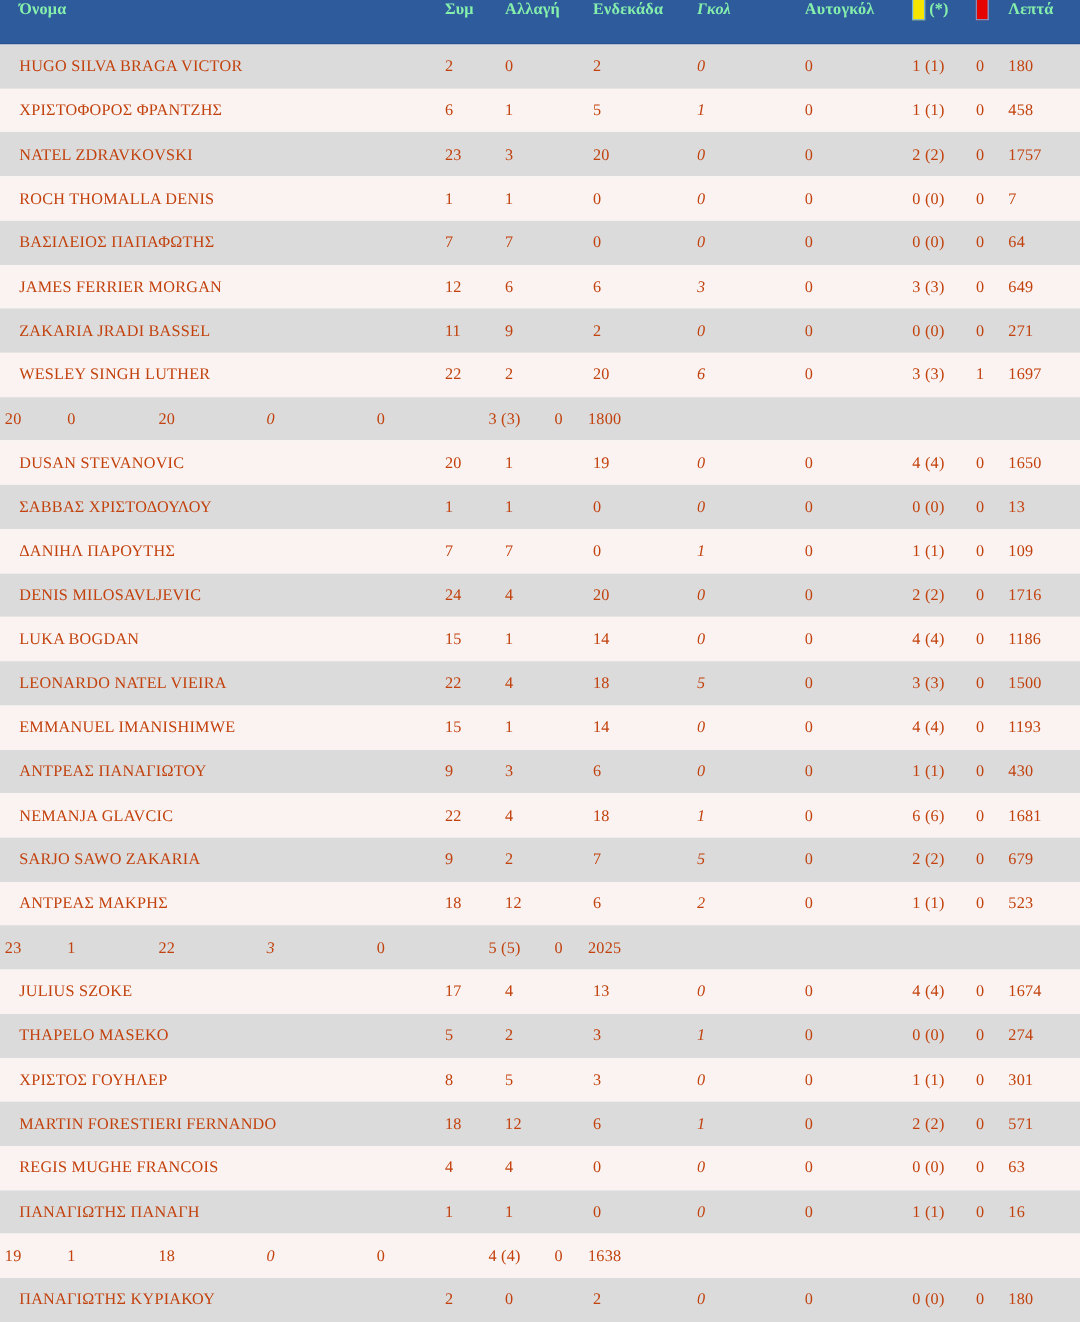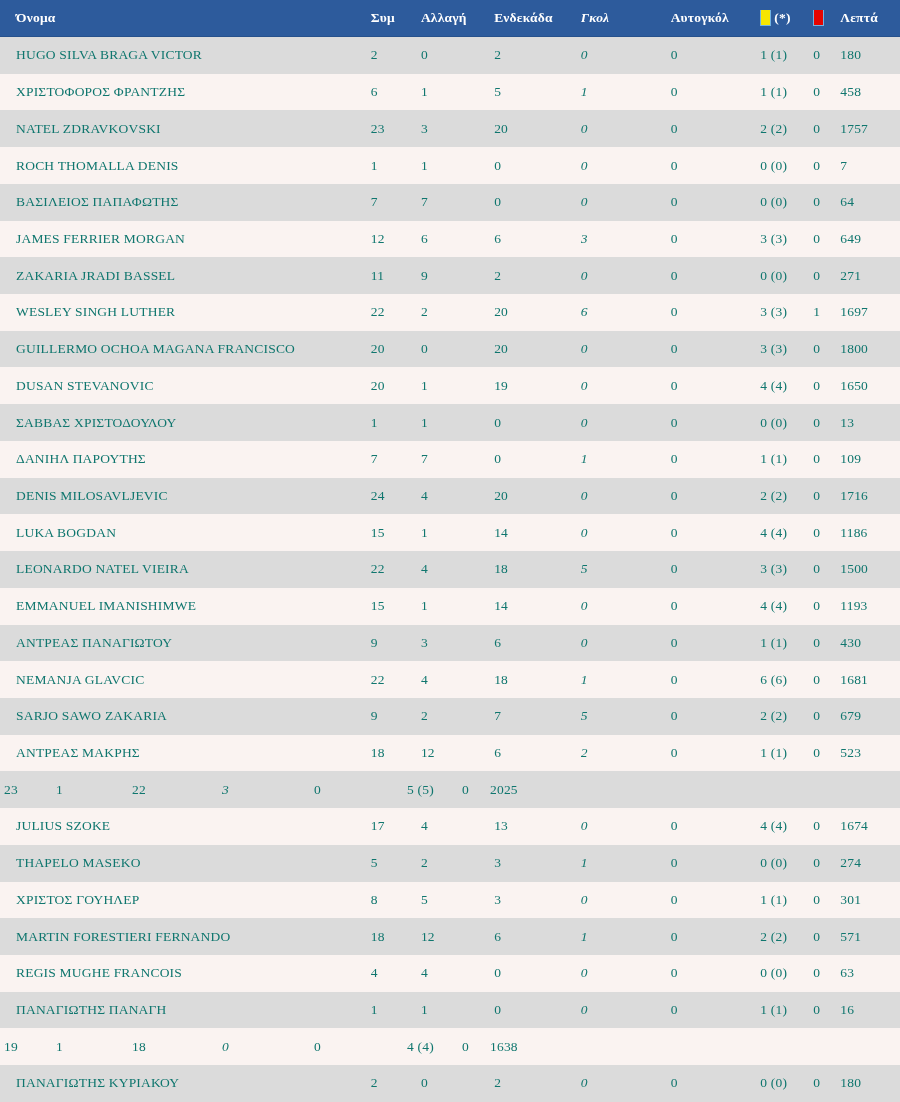--- a/index.html
+++ b/index.html
@@ -4,29 +4,29 @@
 <style>
   html,body { margin:0; padding:0; }
   body {
     width:900px; height:1102px; overflow:hidden;
     background:#ffffff;
     font-family:"Liberation Serif", "DejaVu Serif", serif;
   }
   #app { width:900px; height:1102px; }
 
   .header-row {
-    display:flex; align-items:center;
-    height:36px; background:#2d5b9c; color:#ffffff;
+    display:flex; align-items:flex-start;
+    height:36px; background:#2d5b9c; color:#86efac;
     border-bottom:1px solid #26518c;
     font-size:13.5px; font-weight:bold; letter-spacing:0.2px;
   }
   .rows { width:900px; }
   .row {
     display:flex; align-items:center;
-    height:36.72px; font-size:13.5px; color:#0f766e;
+    height:36.72px; font-size:13.5px; color:#c2410c;
     letter-spacing:0.2px;
   }
   .row:nth-of-type(odd)  { background:#dbdbdb; }
   .row:nth-of-type(even) { background:#faf3f1; }
 
   .cell { box-sizing:border-box; white-space:nowrap; overflow:hidden; }
   .col-name    { width:380px; padding-left:16px; }
   .col-sym     { width:54px;  padding-left:4px; }
   .col-change  { width:78px;  padding-left:2px; }
   .col-eleven  { width:90px; }
@@ -142,21 +142,20 @@
         <div class="cell col-sym">22</div>
         <div class="cell col-change">2</div>
         <div class="cell col-eleven">20</div>
         <div class="cell col-goals">6</div>
         <div class="cell col-own_goals">0</div>
         <div class="cell col-yellow">3 (3)</div>
         <div class="cell col-red">1</div>
         <div class="cell col-minutes">1697</div>
       </div>
       <div class="row">
-        <div class="cell col-name">GUILLERMO OCHOA MAGANA FRANCISCO</div>
         <div class="cell col-sym">20</div>
         <div class="cell col-change">0</div>
         <div class="cell col-eleven">20</div>
         <div class="cell col-goals">0</div>
         <div class="cell col-own_goals">0</div>
         <div class="cell col-yellow">3 (3)</div>
         <div class="cell col-red">0</div>
         <div class="cell col-minutes">1800</div>
       </div>
       <div class="row">

